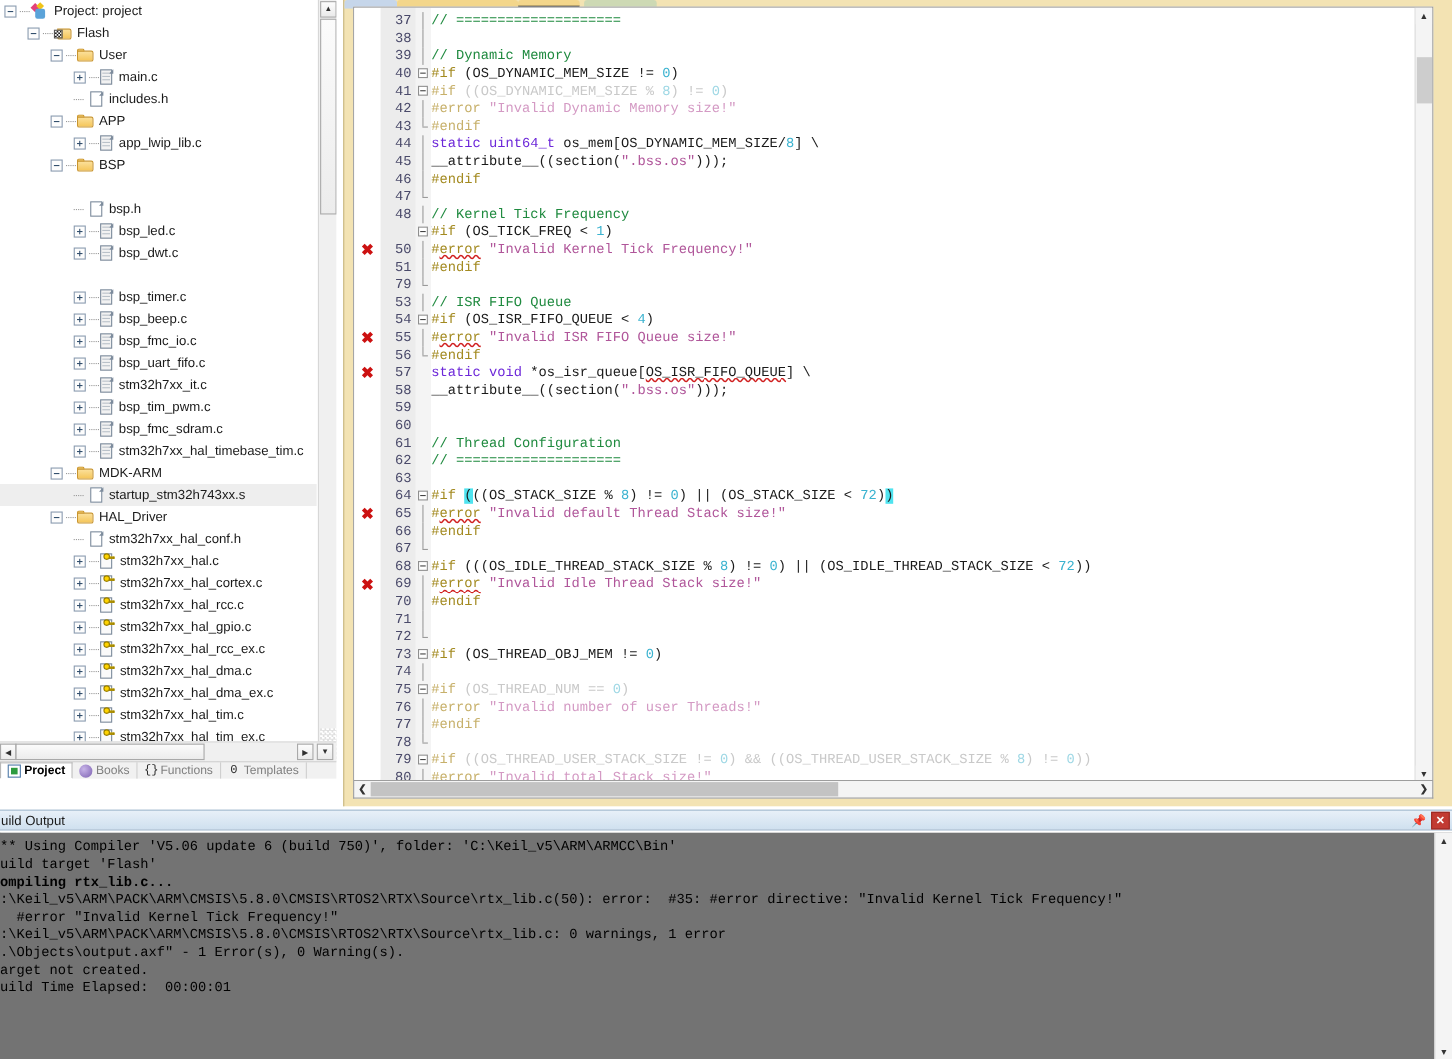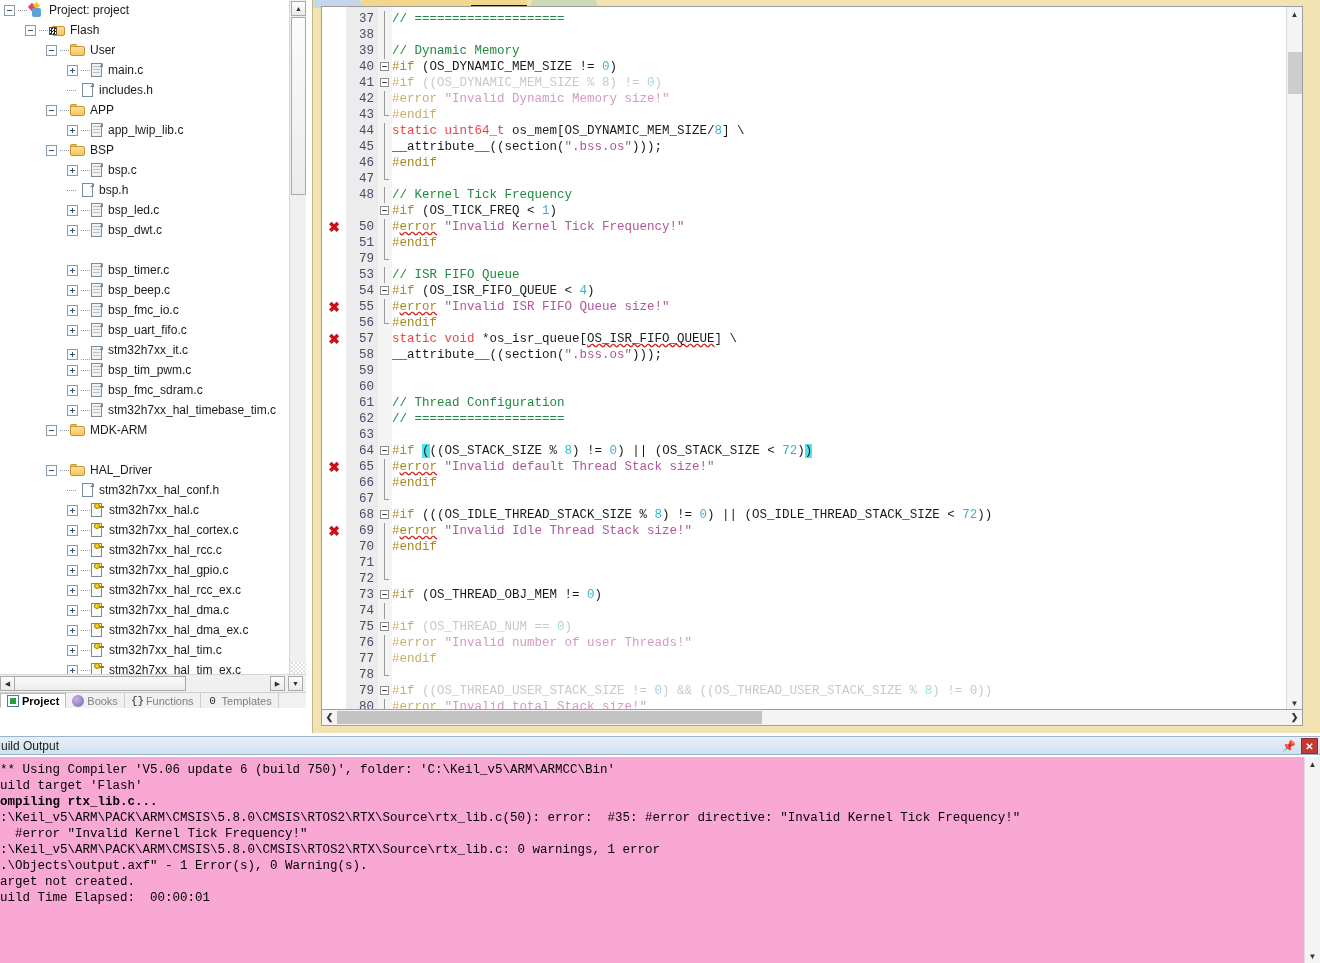--- a/index.html
+++ b/index.html
@@ -226,21 +226,21 @@
     width:5px; height:1px; background:#444; }
   .foldline { position: absolute; left: 6px; width: 1px; background: #9a9a9a; }
   .foldend { position: absolute; left: 6px; width: 5px; height: 1px; background: #9a9a9a; }
 
   
   .t-com { color: #1f8a3f; }
   .t-pp  { color: #a38a20; }
   .t-pp2 { color: #c7b06a; }
   .t-str { color: #b0569a; }
   .t-str2{ color: #d49ac4; }
-  .t-kw  { color: #ef4444; }
+  .t-kw  { color: #6d28d9; }
   .t-num { color: #3bb3d0; }
   .t-num2{ color: #9fd8e5; }
   .t-id  { color: #1a1a1a; }
   .t-dim { color: #c9c9c9; }
   .t-hl  { background: #4fe3ef; }
   .t-sq  { text-decoration: underline wavy #d02020; text-decoration-skip-ink: none; }
 
   
   .ed-vscroll {
     position: absolute; right: 0px; top: 0; width: 16px; height: 704px;
@@ -290,21 +290,21 @@
     width: 17px; height: 16px; display:flex; align-items:center; justify-content:center;
     font-size: 11px; color: #23384f;
   }
   .bt-close {
     width: 17px; height: 16px; background: #c23b33; color: #fff;
     border: 1px solid #9c2a24; display:flex; align-items:center;
     justify-content:center; font-size: 10px; font-weight: bold;
   }
   .build-body {
     position: absolute; left: 0; top: 21px; width: 1320px; height: 206px;
-    background: #f9a8d4; overflow: hidden;
+    background: #737373; overflow: hidden;
   }
   .bline {
     position: absolute; left: 0; height: 16px; line-height: 16px;
     white-space: pre;
     font-family: "Liberation Mono", monospace; font-size: 12.5px; color: #000;
   }
   .bo-vscroll {
     position: absolute; right: 0; top: 21px; width: 16px; height: 206px;
     background: #f4f4f4; border-left: 1px solid #dcdcdc;
   }
@@ -400,30 +400,20 @@
         <div class="node" style="top: 140px; position: absolute; left: 0px; width: 288px;">
           <span style="display: inline-block; flex: 0 0 auto; width: 42px;"></span>
           <span class="expander"></span>
           <span class="dotlead"></span>
           <span class="ico ico-folder">
             <span class="ft"></span>
             <span class="fb"></span>
           </span>
           <span class="lbl">BSP</span>
         </div>
-        <div class="node" style="top: 160px; position: absolute; left: 0px; width: 288px;">
-          <span style="display: inline-block; flex: 0 0 auto; width: 63px;"></span>
-          <span class="expander plus"></span>
-          <span class="dotlead"></span>
-          <span class="ico ico-file c">
-            <span class="pg"></span>
-            <span class="fold"></span>
-          </span>
-          <span class="lbl">bsp.c</span>
-        </div>
         <div class="node" style="top: 180px; position: absolute; left: 0px; width: 288px;">
           <span style="display: inline-block; flex: 0 0 auto; width: 63px;"></span>
           <span class="dotlead"></span>
           <span style="width: 5px; flex: 0 0 auto;"></span>
           <span class="ico ico-file">
             <span class="pg"></span>
             <span class="fold"></span>
           </span>
           <span class="lbl">bsp.h</span>
         </div>
@@ -480,21 +470,21 @@
         <div class="node" style="top: 320px; position: absolute; left: 0px; width: 288px;">
           <span style="display: inline-block; flex: 0 0 auto; width: 63px;"></span>
           <span class="expander plus"></span>
           <span class="dotlead"></span>
           <span class="ico ico-file c">
             <span class="pg"></span>
             <span class="fold"></span>
           </span>
           <span class="lbl">bsp_uart_fifo.c</span>
         </div>
-        <div class="node" style="top: 340px; position: absolute; left: 0px; width: 288px; align-items: flex-end;">
+        <div class="node" style="top: 340px; position: absolute; left: 0px; width: 288px;">
           <span style="display: inline-block; flex: 0 0 auto; width: 63px;"></span>
           <span class="expander plus"></span>
           <span class="dotlead"></span>
           <span class="ico ico-file c">
             <span class="pg"></span>
             <span class="fold"></span>
           </span>
           <span class="lbl">stm32h7xx_it.c</span>
         </div>
         <div class="node" style="top: 360px; position: absolute; left: 0px; width: 288px;">
@@ -529,20 +519,30 @@
         </div>
         <div class="node" style="top: 420px; position: absolute; left: 0px; width: 288px;">
           <span style="display: inline-block; flex: 0 0 auto; width: 42px;"></span>
           <span class="expander"></span>
           <span class="dotlead"></span>
           <span class="ico ico-folder">
             <span class="ft"></span>
             <span class="fb"></span>
           </span>
           <span class="lbl">MDK-ARM</span>
+        </div>
+        <div class="node sel" style="top: 440px; position: absolute; left: 0px; width: 288px;">
+          <span style="display: inline-block; flex: 0 0 auto; width: 63px;"></span>
+          <span class="dotlead"></span>
+          <span style="width: 5px; flex: 0 0 auto;"></span>
+          <span class="ico ico-file">
+            <span class="pg"></span>
+            <span class="fold"></span>
+          </span>
+          <span class="lbl">startup_stm32h743xx.s</span>
         </div>
         <div class="node" style="top: 460px; position: absolute; left: 0px; width: 288px;">
           <span style="display: inline-block; flex: 0 0 auto; width: 42px;"></span>
           <span class="expander"></span>
           <span class="dotlead"></span>
           <span class="ico ico-folder">
             <span class="ft"></span>
             <span class="fb"></span>
           </span>
           <span class="lbl">HAL_Driver</span>

